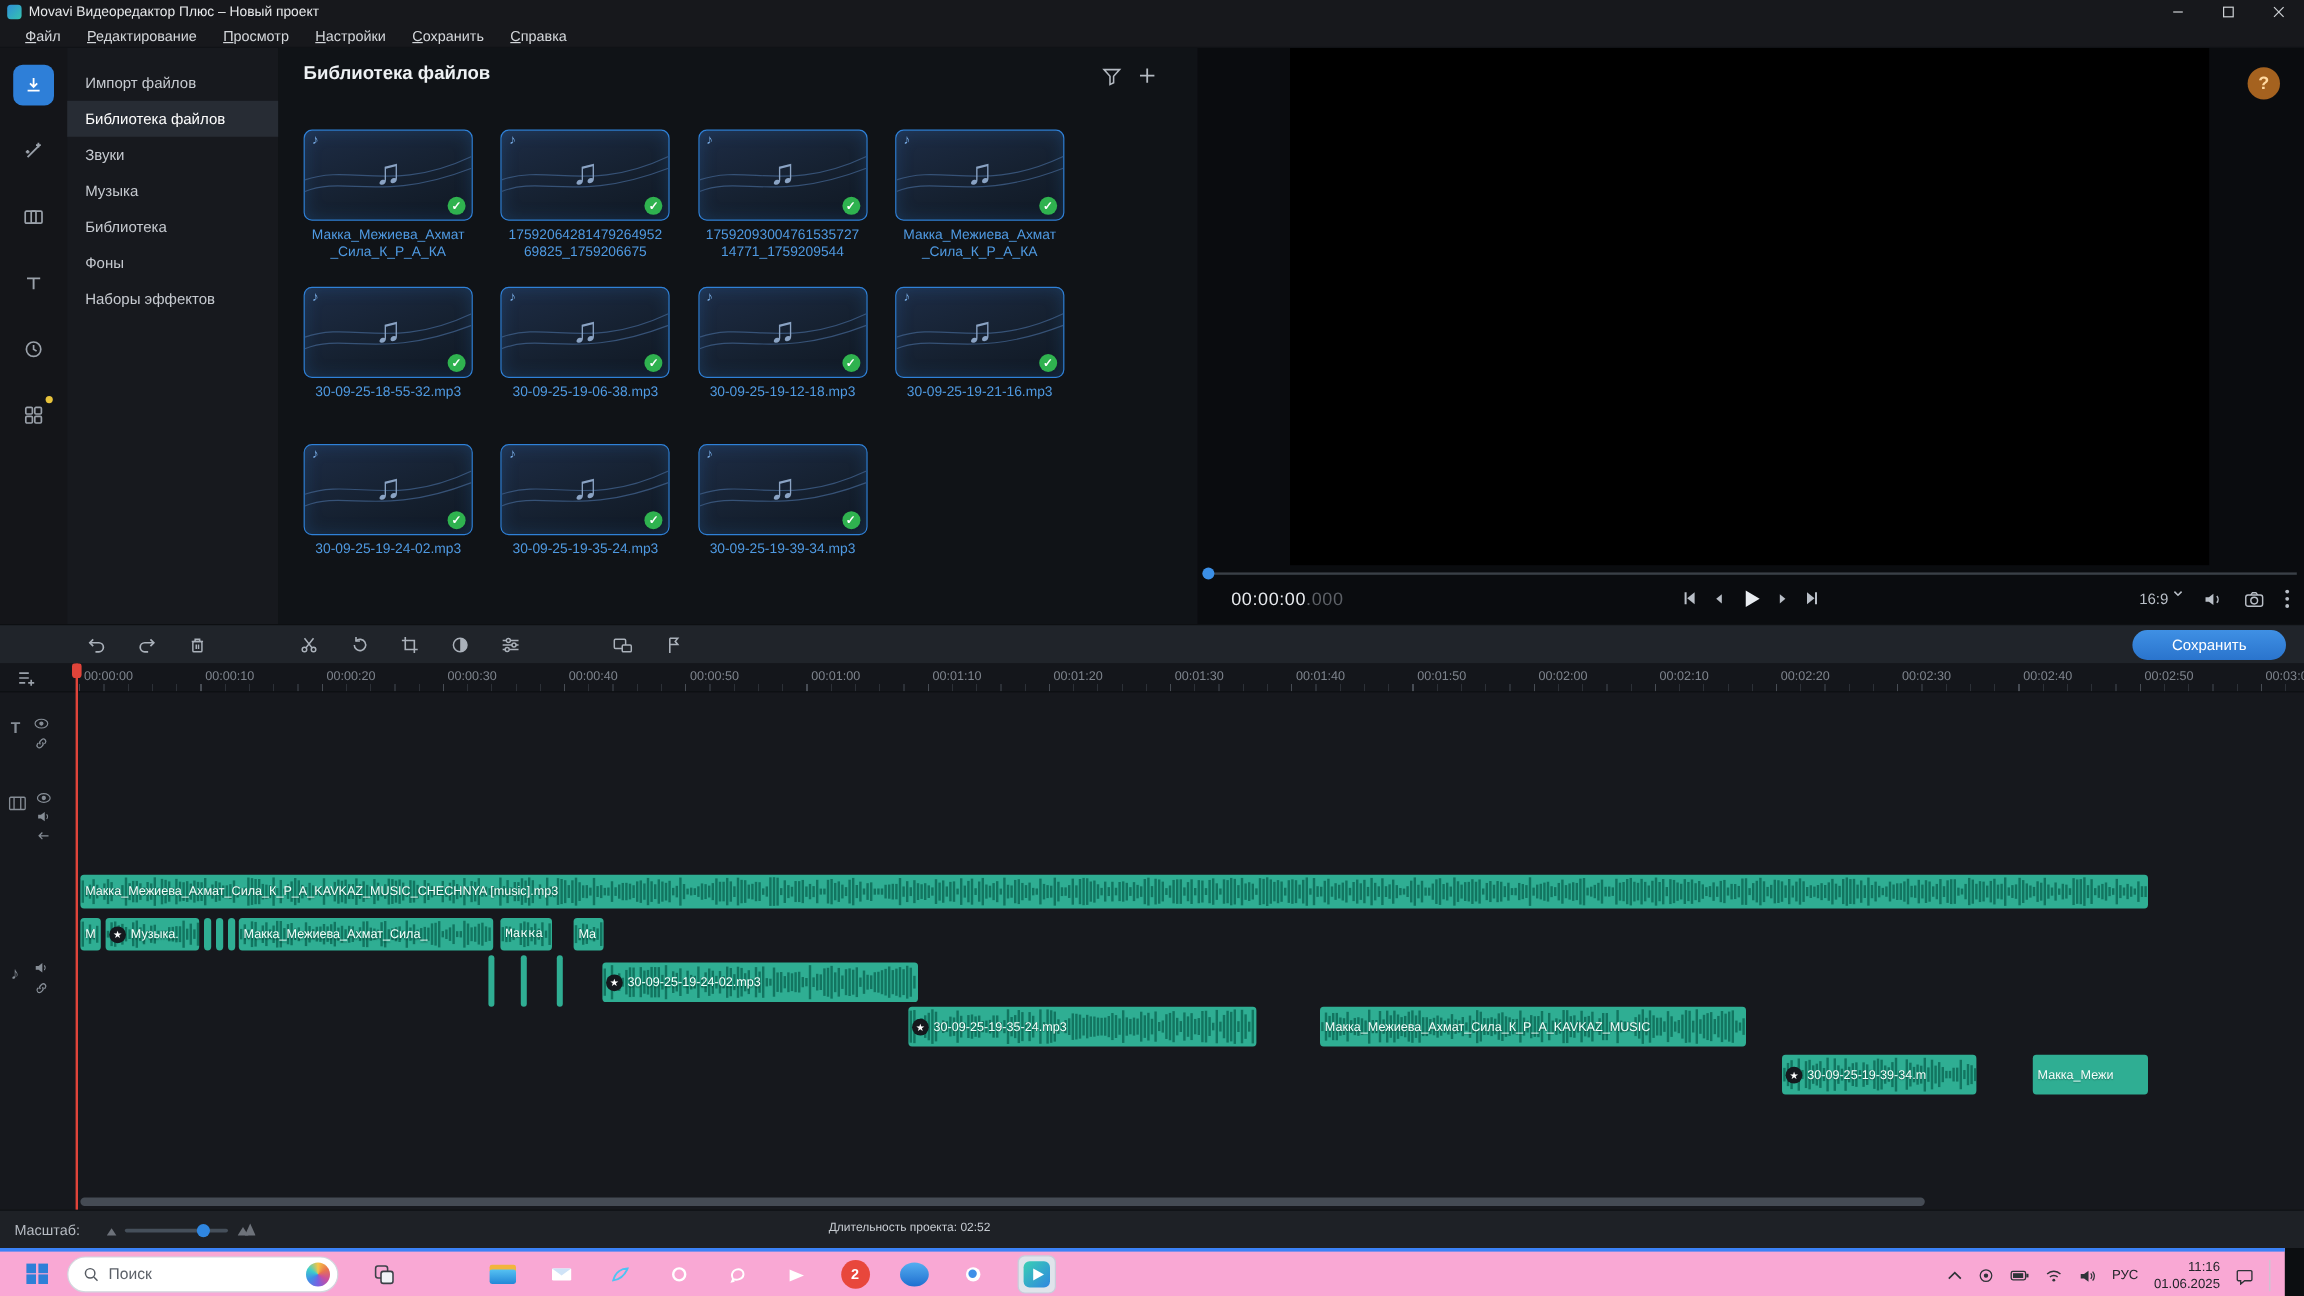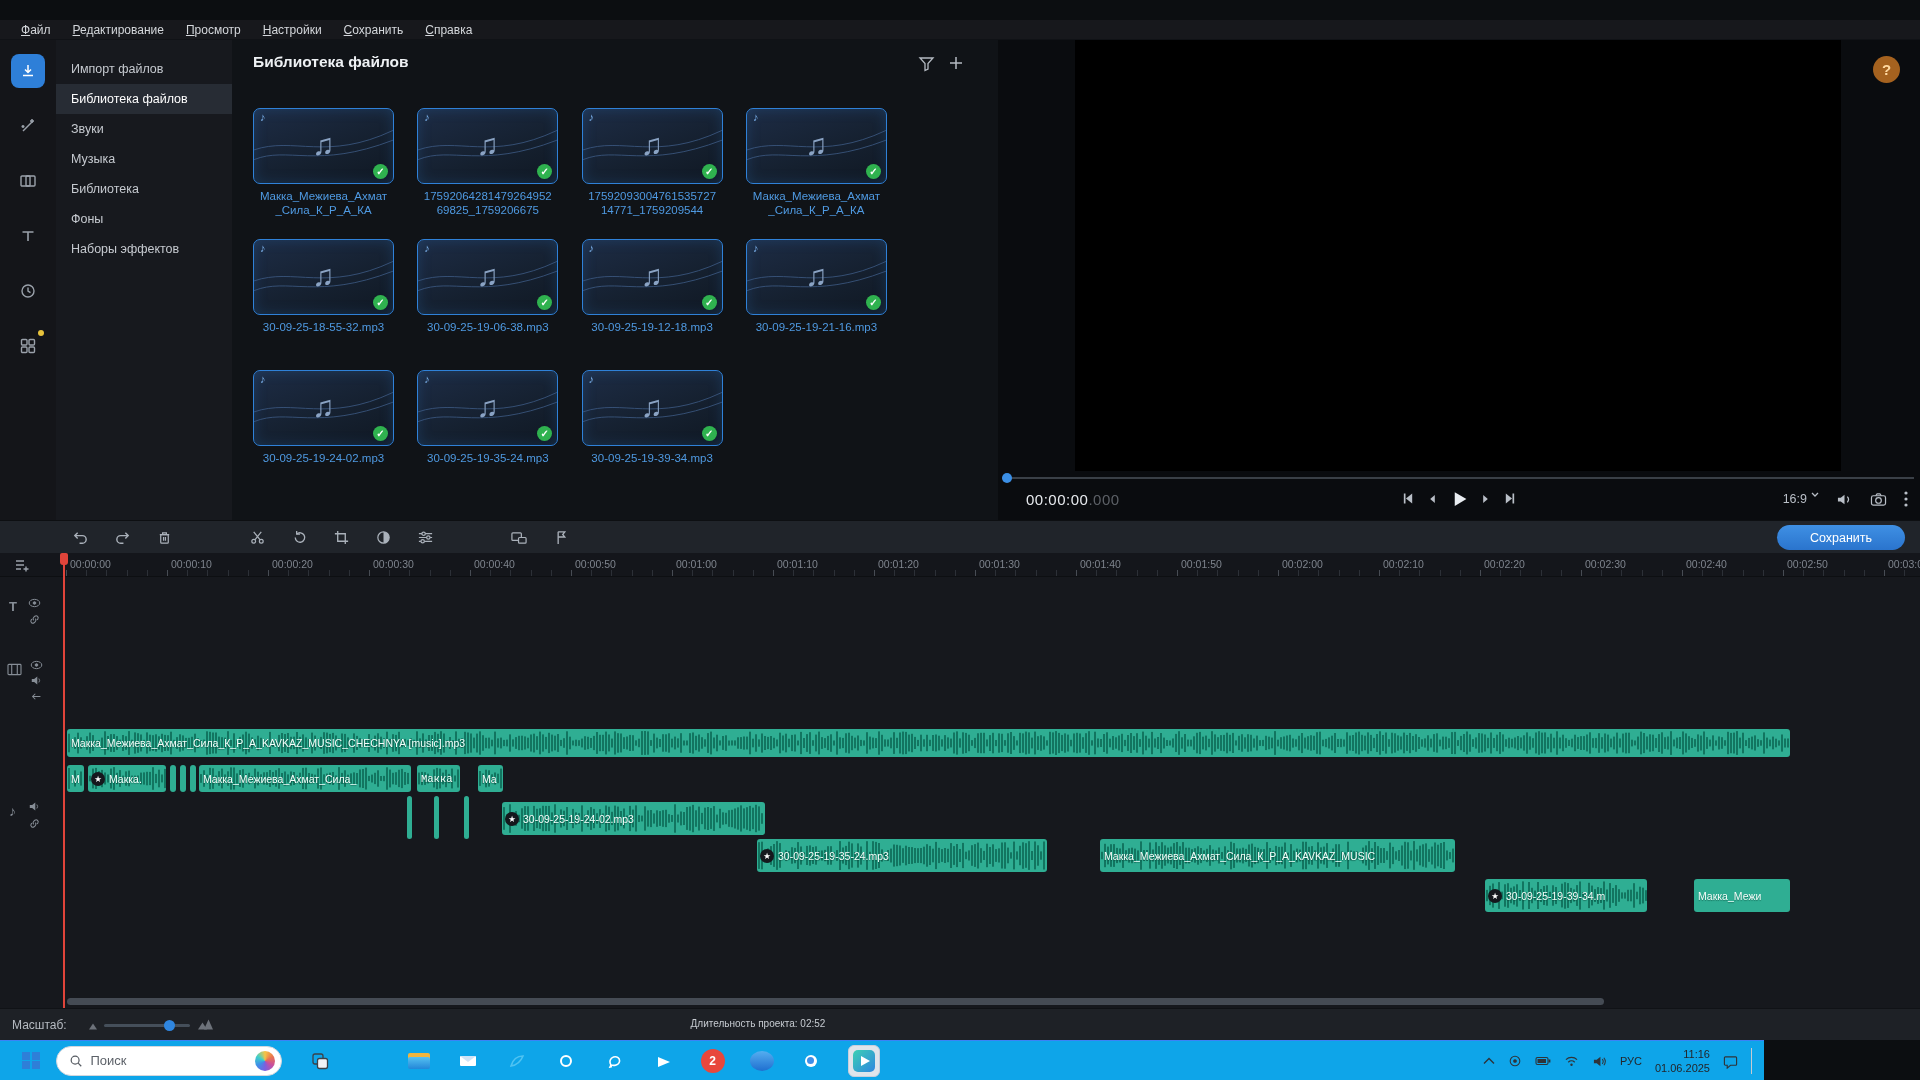--- a/index.html
+++ b/index.html
@@ -115,22 +115,22 @@
   .statusbar { position:absolute; top:1008px; left:0; width:1920px; height:32px; background:#1e2126;
                border-top:1px solid #101216; }
   .zoom-label { position:absolute; left:12px; top:9px; font-size:12px; color:#b6bbc2; }
   .mtn-s { position:absolute; left:88px; top:13px; color:#6d727a; }
   .mtn-b { position:absolute; left:198px; top:10px; color:#6d727a; }
   .zoom-track { position:absolute; left:104px; top:15px; width:86px; height:3px; background:#454f5a; border-radius:2px; }
   .zoom-knob { position:absolute; left:60px; top:-4px; width:11px; height:11px; border-radius:50%; background:#2f86e0; }
   .duration { position:absolute; left:758px; top:9px; transform:translateX(-50%); font-size:10px; color:#c6cbd1; }
 
   
-  .taskbar { position:absolute; top:1040px; left:0; width:1764px; height:40px; background:#0ea5e9;
-             border-top:1px solid #3b82f6; display:flex; align-items:center; color:#30343a; }
+  .taskbar { position:absolute; top:1040px; left:0; width:1904px; height:40px; background:#f9a8d4;
+             border-top:3px solid #3b82f6; display:flex; align-items:center; color:#30343a; }
   .start { margin-left:22px; display:grid; grid-template-columns:8px 8px; grid-template-rows:8px 8px; gap:1.5px; }
   .start span { background:#2e7fd8; }
   .search-pill { margin-left:16px; width:226px; height:30px; border-radius:15px; background:#ffffff;
                  border:1px solid #d2d7de; display:flex; align-items:center; padding:0 6px 0 12px; gap:8px;
                  color:#5c6168; font-size:13px; }
   .copilot { margin-left:auto; width:20px; height:20px; border-radius:50%;
              background:conic-gradient(#f6c445,#e8744f,#c94f9e,#7a5fe0,#3f8fe8,#3fd0c9,#f6c445); }
   .taskview { margin-left:28px; color:#3c4148; }
   .tb-apps { display:flex; align-items:center; gap:25px; margin-left:28px; }
   .tb-app { width:24px; height:24px; position:relative; flex:none; }
@@ -150,20 +150,41 @@
           color:#2f3338; }
   .lang { font-size:11px; color:#23262b; }
   .clock { text-align:right; font-size:11px; line-height:1.3; color:#23262b; }
   .show-desktop { width:3px; height:26px; border-left:1px solid #c5cad1; }
 </style>
 </head>
 <body>
 
 <div class="app">
 
+  <header class="titlebar">
+    <span class="tb-logo"></span>
+    <span class="tb-title">Movavi Видеоредактор Плюс – Новый проект</span>
+    <div class="win-btns">
+      <div class="win-btn">
+        <svg width="10" height="10" viewBox="0 0 10 10">
+            <path d="M1 5h8" stroke="currentColor" stroke-width="1"></path>
+          </svg>
+      </div>
+      <div class="win-btn">
+        <svg width="10" height="10" viewBox="0 0 10 10">
+            <rect x="1" y="1" width="8" height="8" fill="none" stroke="currentColor" stroke-width="1"></rect>
+          </svg>
+      </div>
+      <div class="win-btn close">
+        <svg width="10" height="10" viewBox="0 0 10 10">
+            <path d="M1 1l8 8M9 1L1 9" stroke="currentColor" stroke-width="1"></path>
+          </svg>
+      </div>
+    </div>
+  </header>
 
   <nav class="menubar">
     <span class="menu-item"><u>Ф</u>айл</span>
     <span class="menu-item"><u>Р</u>едактирование</span>
     <span class="menu-item"><u>П</u>росмотр</span>
     <span class="menu-item"><u>Н</u>астройки</span>
     <span class="menu-item"><u>С</u>охранить</span>
     <span class="menu-item"><u>С</u>правка</span>
   </nav>
 
@@ -1202,21 +1223,21 @@
             <rect x="58" y="6.8" width="2" height="13.5"></rect>
             <rect x="61" y="6.9" width="2" height="13.2"></rect>
             <rect x="64" y="2.2" width="2" height="22.6"></rect>
             <rect x="67" y="8.9" width="2" height="9.2"></rect>
             <rect x="70" y="4.7" width="2" height="17.6"></rect>
             <rect x="73" y="9.5" width="2" height="7.9"></rect>
             <rect x="76" y="3.9" width="2" height="19.2"></rect>
           </svg>
         </div>
         <span class="star">★</span>
-        <span class="clip-label">Макка.</span>
+        <span class="clip-label">Музыка.</span>
       </div>
       <div class="clip" style="left: 170px; top: 188px; width: 6px; height: 27px;"></div>
       <div class="clip" style="left: 180px; top: 188px; width: 6px; height: 27px;"></div>
       <div class="clip" style="left: 190px; top: 188px; width: 6px; height: 27px;"></div>
       <div class="clip" style="left: 199px; top: 188px; width: 212px; height: 27px;">
         <div class="wave">
           <svg width="212" height="27">
             <rect x="1" y="9.1" width="2" height="8.7"></rect>
             <rect x="4" y="5.3" width="2" height="16.5"></rect>
             <rect x="7" y="9.7" width="2" height="7.7"></rect>

